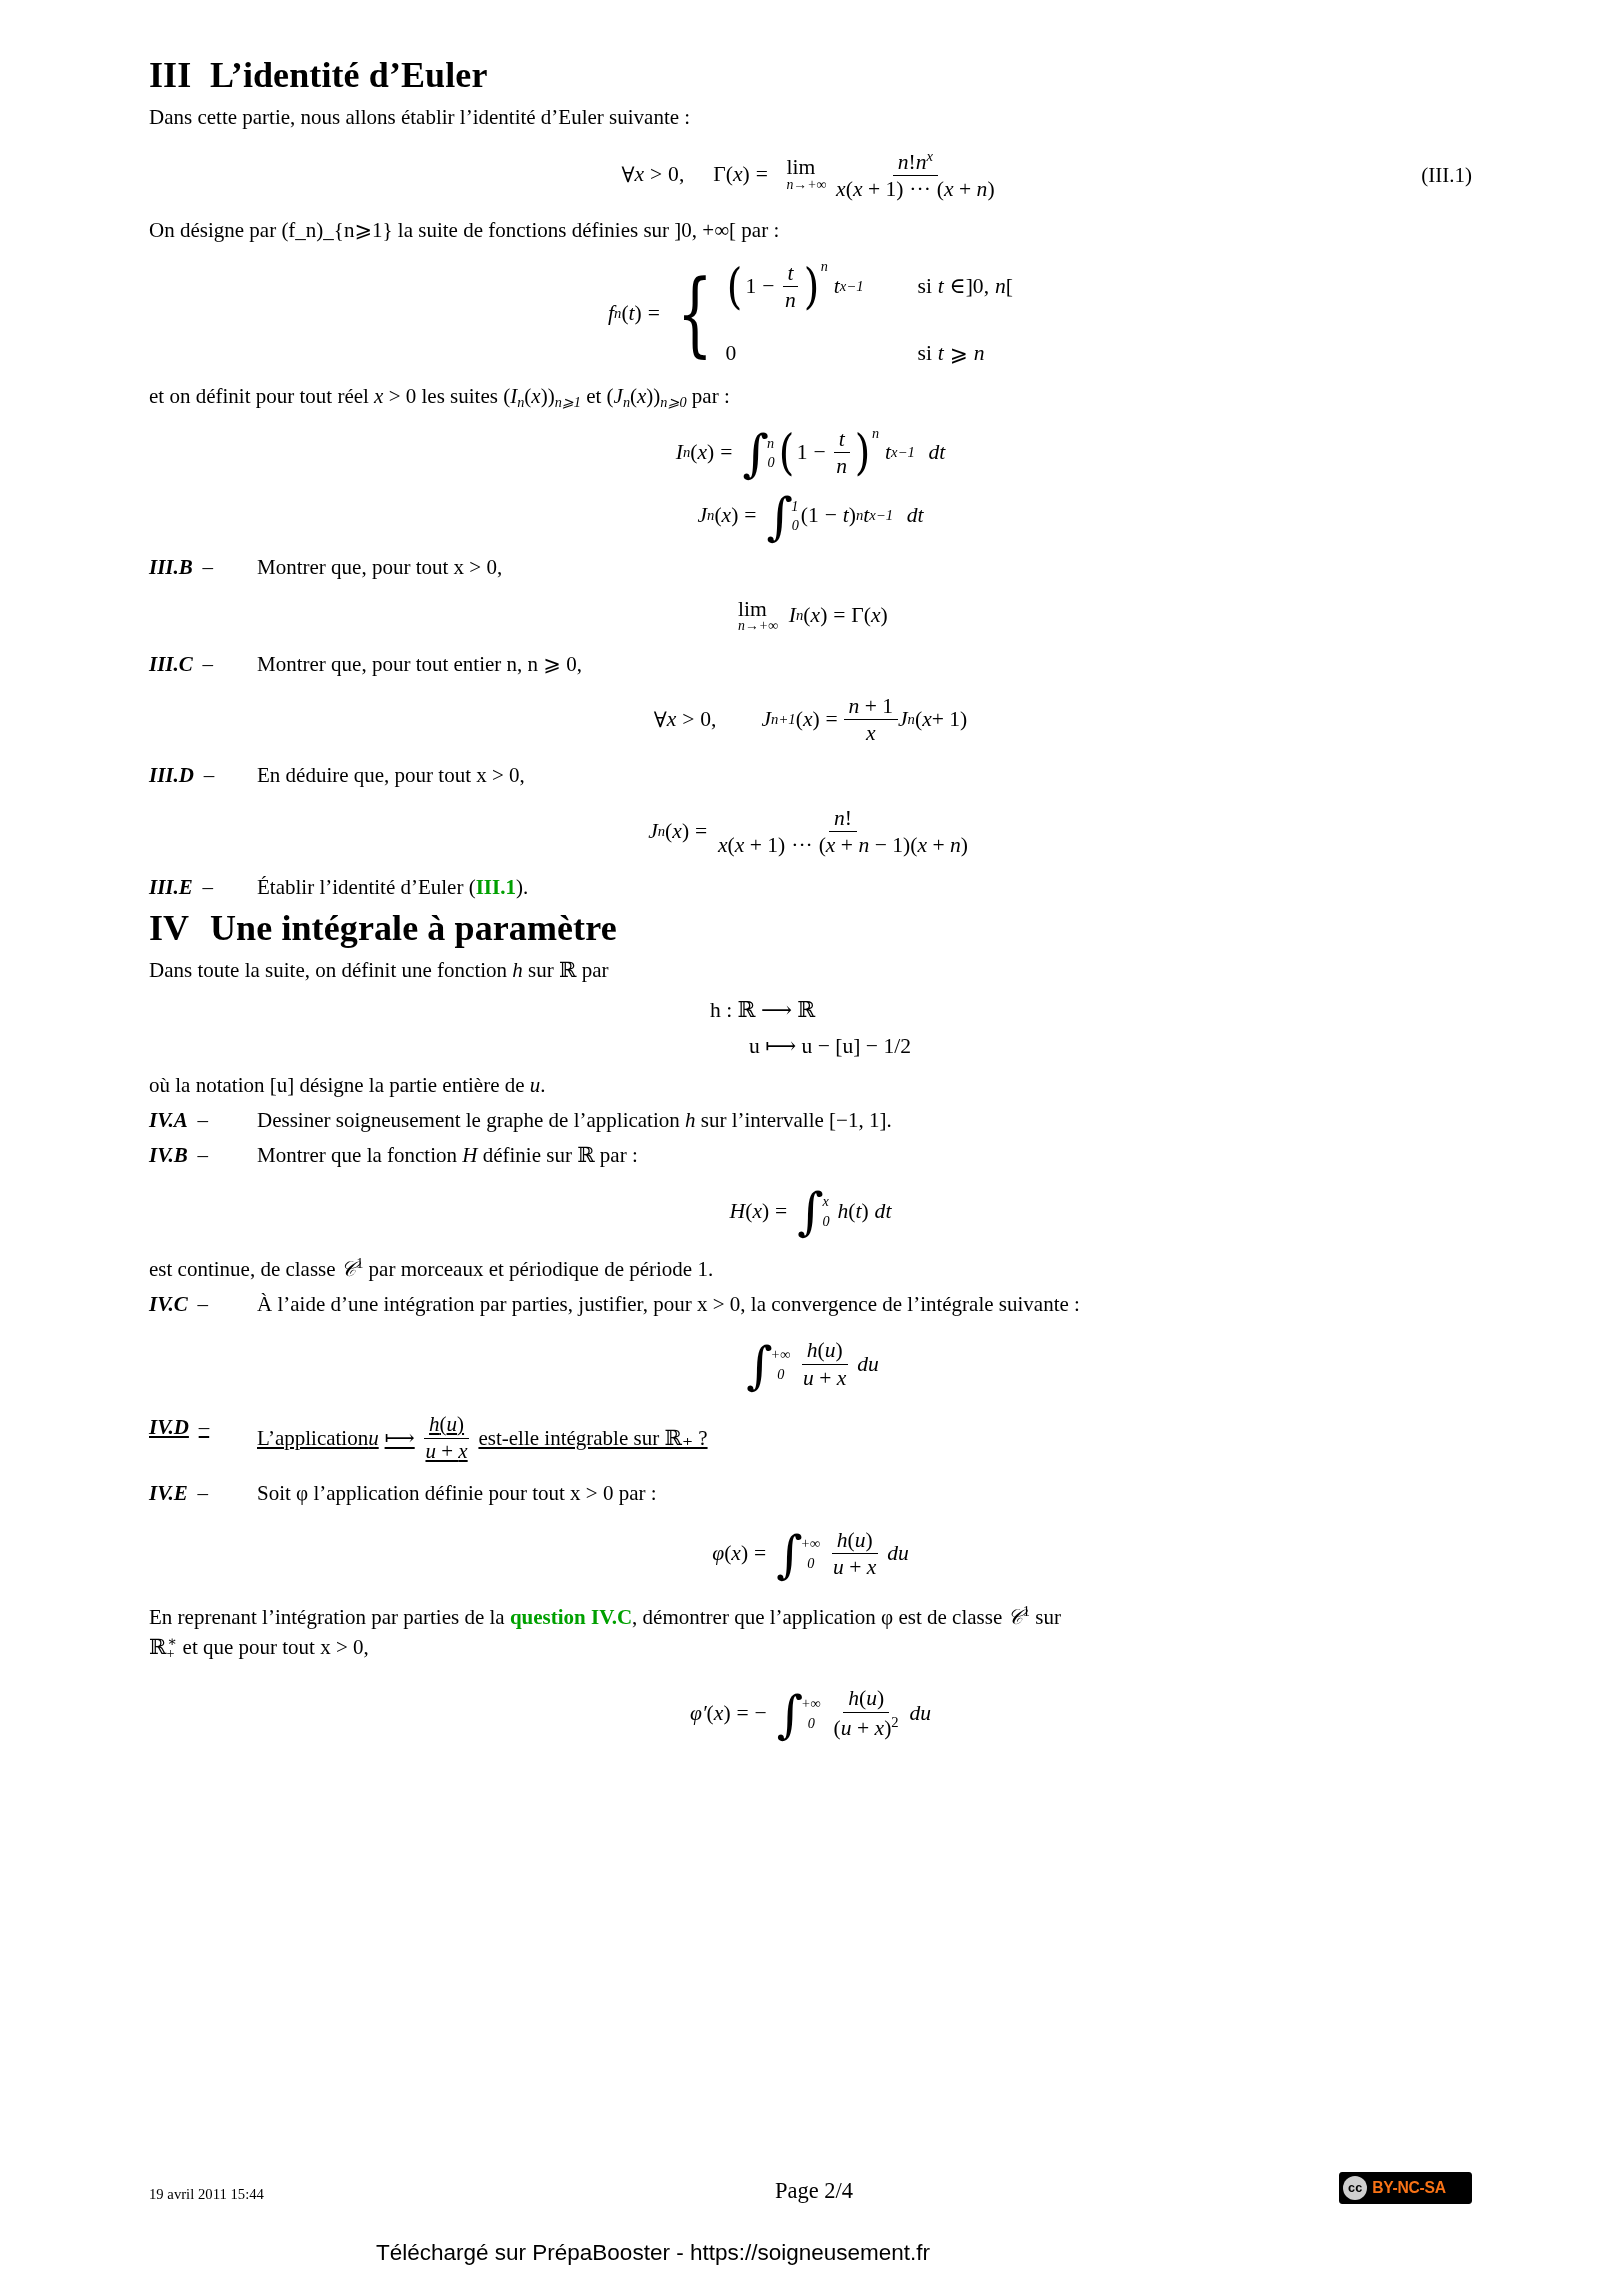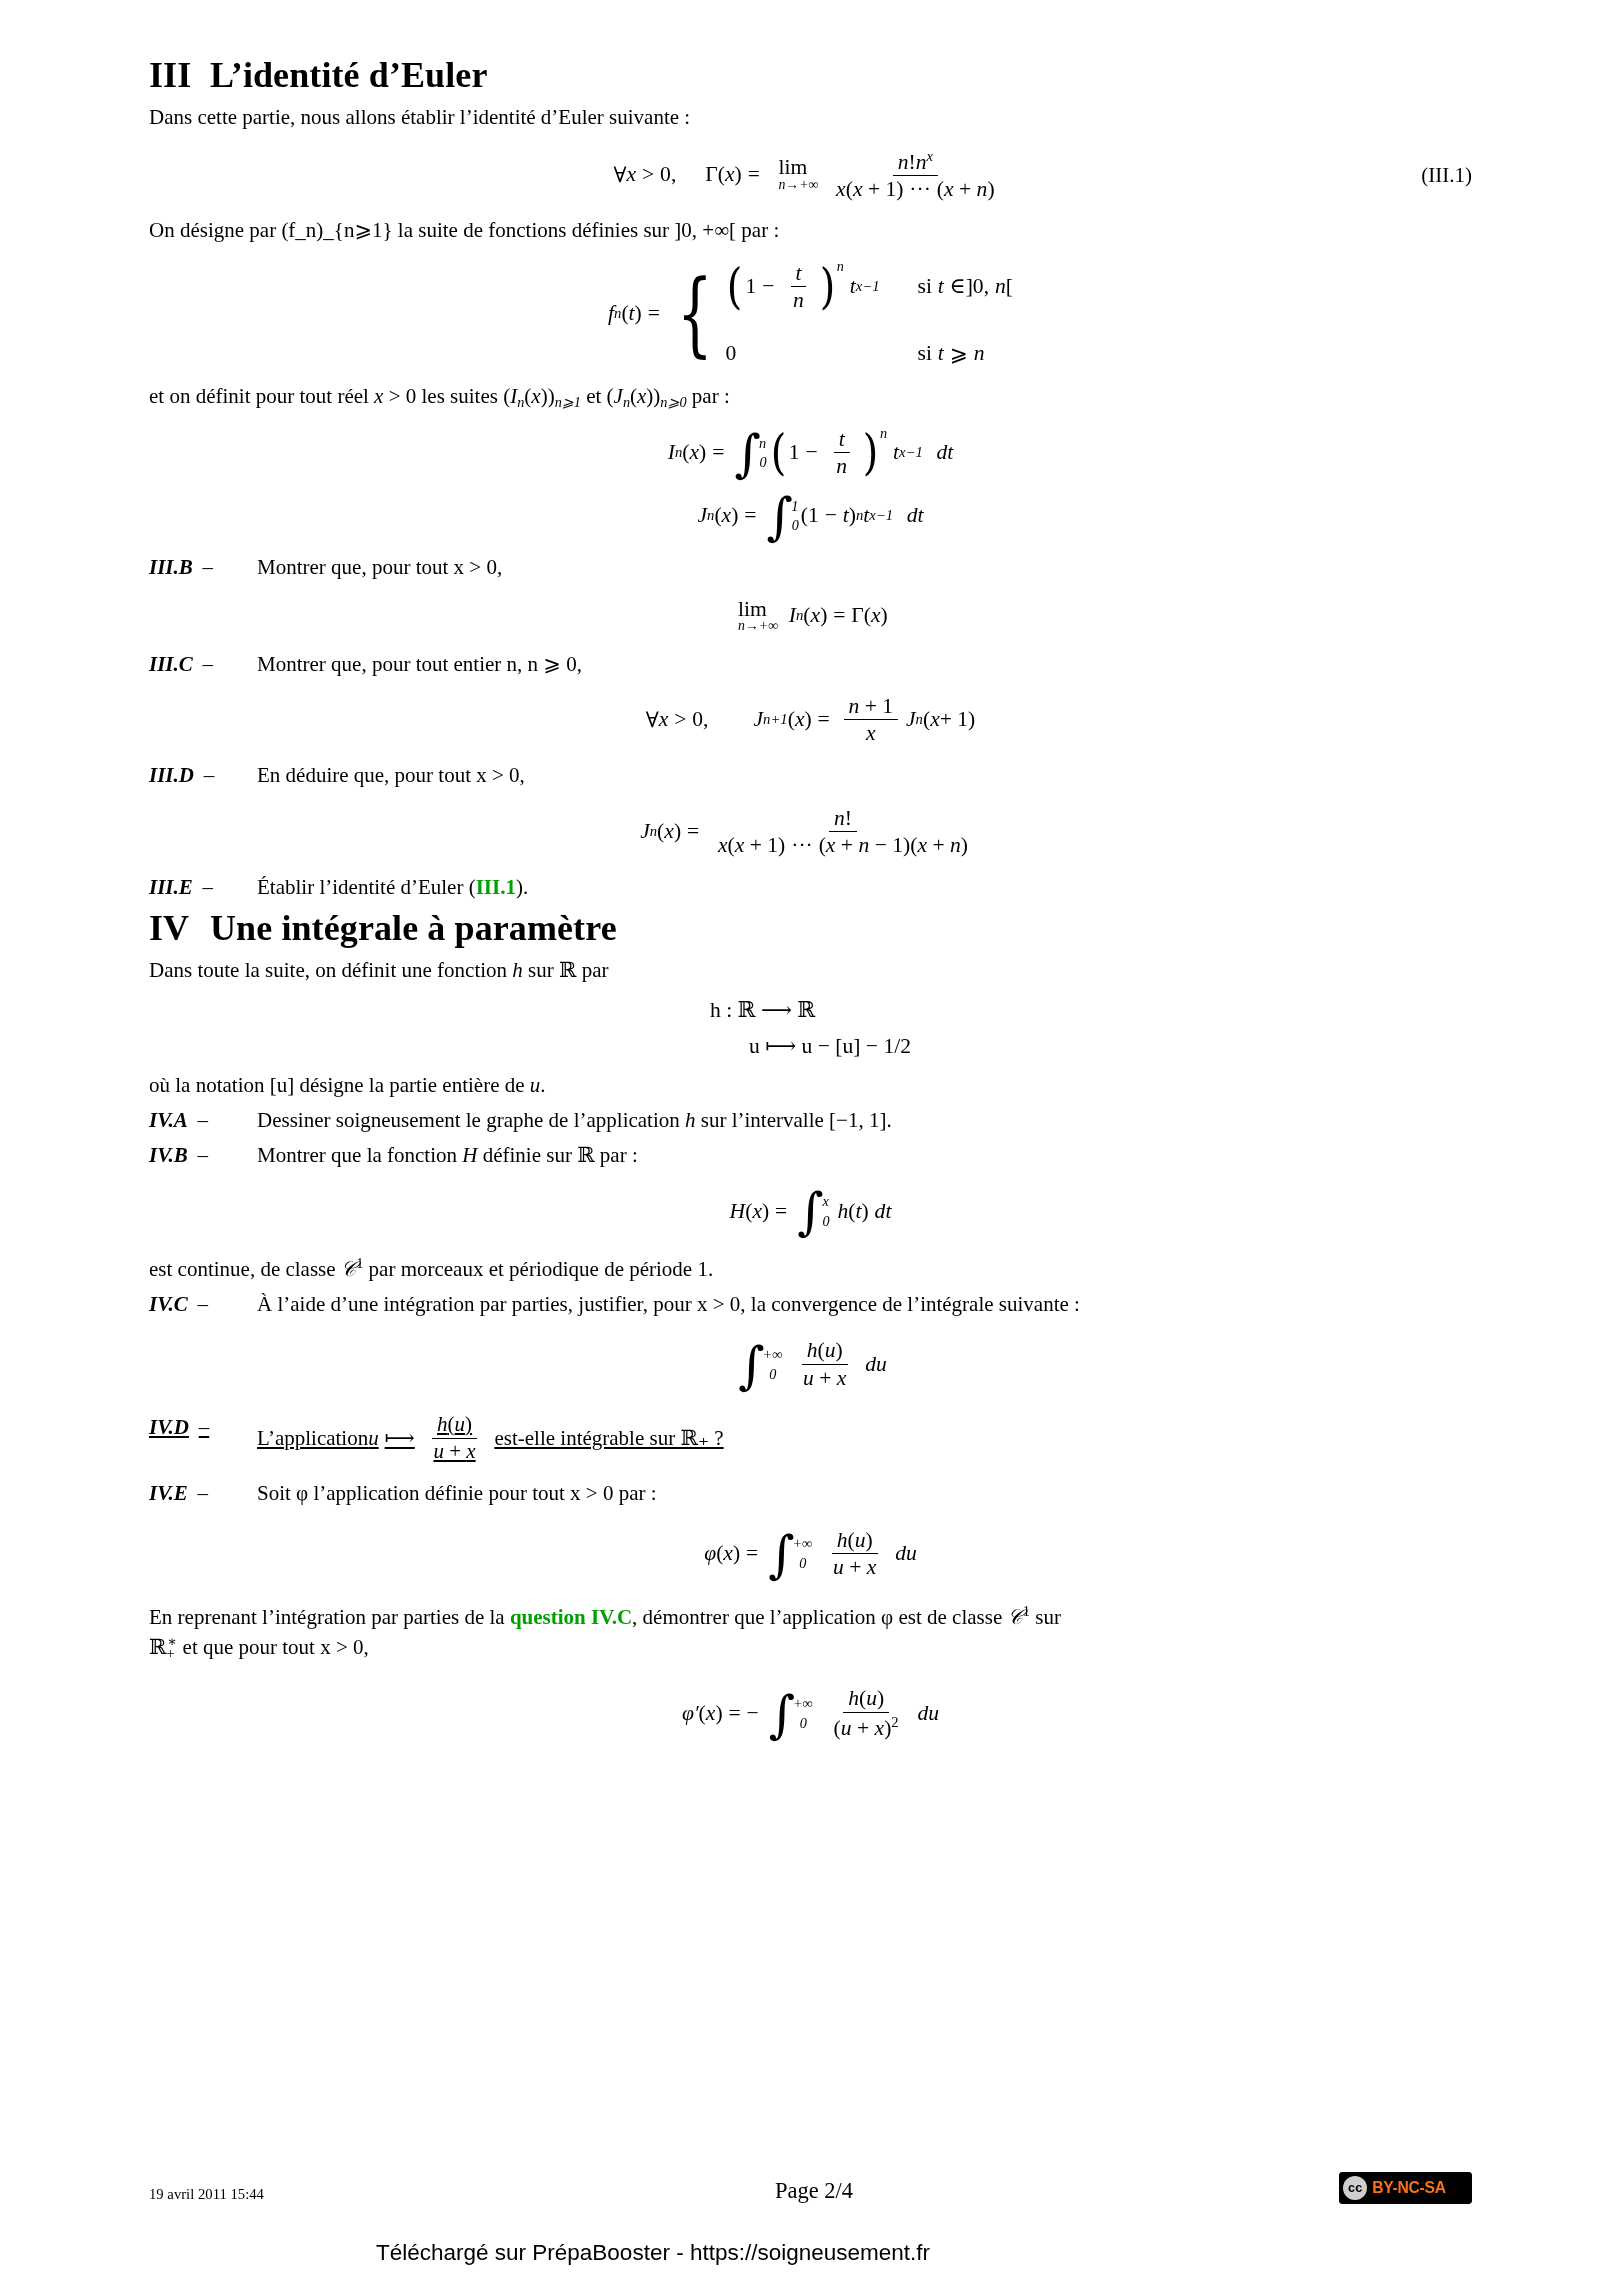--- a/index.html
+++ b/index.html
@@ -115,21 +115,21 @@
   }
   sub.idx { vertical-align: -0.28em; }
   sup.exp { vertical-align: 0.55em; }
 
   
   .frac {
     display: inline-flex;
     flex-direction: column;
     align-items: center;
     vertical-align: middle;
-    margin: 0 8px;
+    margin: 0 0;
     line-height: 1.12;
   }
   .frac > .num {
     padding: 0 4.9px 1px 4.9px;
     border-bottom: 1.3px solid #000;
   }
   .frac > .den {
     padding: 1px 4.9px 0 4.9px;
   }
 

